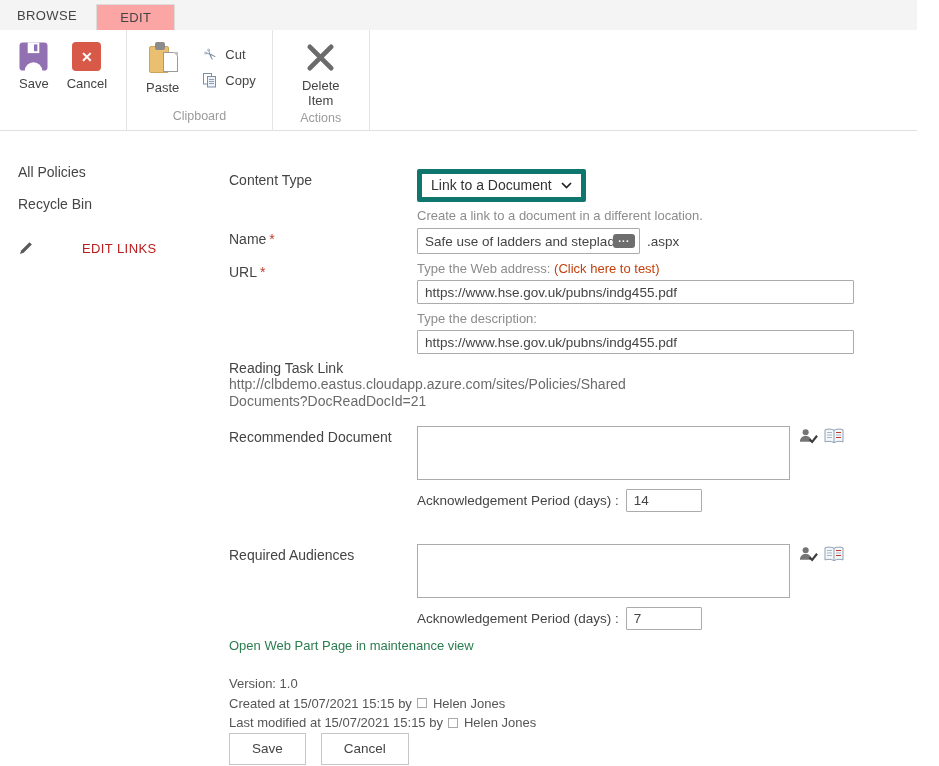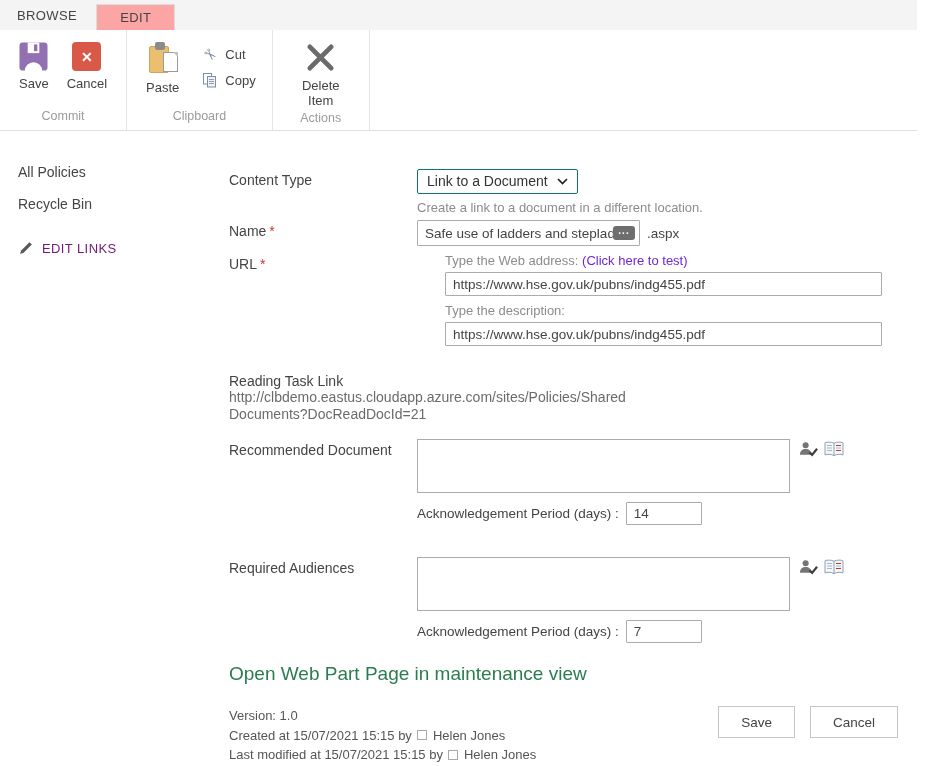--- a/index.html
+++ b/index.html
@@ -110,34 +110,35 @@
   .main { display: flex; }
   .sidebar {
     width: 229px; flex-shrink: 0;
     padding: 33px 0 0 18px;
     font-size: 14px;
   }
   .nav-item { margin-bottom: 16px; color: #444; cursor: pointer; }
   .edit-links {
     margin-top: 29px;
     display: flex; align-items: center;
-    font-size: 13px; color: #701a75; letter-spacing: 0.4px;
+    font-size: 13px; color: #b91c1c; letter-spacing: 0.4px;
     cursor: pointer;
+    gap: 40px;
   }
   .edit-links .pencil { margin-right: 9px; display: inline-flex; }
 
   .content { flex: 1; padding: 38px 19px 0 0; font-size: 14px; }
 
   .form-row { display: flex; margin-bottom: 15px; }
   .form-label { width: 188px; flex-shrink: 0; color: #444; padding-top: 3px; }
   .req { color: #c0392b; margin-left: 3px; }
 
   .selectbox {
     display: inline-flex; align-items: center;
-    border: 1px solid #0f766e; border-radius: 2px;
+    border: 5px solid #0f766e; border-radius: 2px;
     padding: 3px 9px 4px 9px;
     font-size: 14px; color: #333;
     cursor: pointer; background: #fff;
   }
   .selectbox .chev { margin-left: 9px; display: inline-flex; }
   .help-text { color: #8c8c8c; font-size: 13px; margin-top: 6px; }
 
   input[type="text"] {
     font-family: "Liberation Sans", sans-serif;
     font-size: 13.5px; color: #444;
@@ -152,21 +153,21 @@
     width: 22px; height: 14px;
     background: #6e6e6e; border-radius: 3px;
     color: #fff; font-size: 10px; font-weight: bold;
     letter-spacing: 1px; line-height: 9px; text-align: center;
     cursor: pointer;
   }
   .suffix { margin-left: 7px; color: #444; font-size: 13.5px; }
   .name-row-inner { display: flex; align-items: center; }
 
   .url-sub { font-size: 13px; color: #8c8c8c; }
-  .url-sub .green-link { color: #6d28d9; cursor: pointer; }
+  .url-sub .green-link { color: #c2410c; cursor: pointer; }
   .url-input { width: 437px; height: 24px; margin-top: 4px; }
   .url-desc-label { margin-top: 7px; }
 
   .reading-value { color: #6b6b6b; max-width: 424px; line-height: 1.22; word-wrap: break-word; }
 
   .aud-wrap { display: flex; align-items: flex-start; }
   .aud-box {
     width: 373px; height: 54px;
     border: 1px solid #ababab;
     resize: none;
@@ -175,22 +176,22 @@
   .aud-icons { display: flex; align-items: flex-start; margin-left: 9px; margin-top: 2px; }
   .aud-icons .aic { margin-right: 6px; cursor: pointer; display: inline-flex; }
 
   .ack-row { display: flex; align-items: center; margin-top: 9px; font-size: 13.5px; color: #444; }
   .ack-input { width: 76px; height: 23px; margin-left: 7px; }
 
   .row-gap-lg { margin-bottom: 32px; }
 
   
   .maint { margin-top: 19px; font-size: 13.5px; color: #444; }
-  .maint-link { margin-top: 20px; font-size: 19px; color: #2a7d4f; cursor: pointer; }
-  .footer-bottom { display: flex; justify-content: space-between; margin-top: 21px; }
+  .maint-link { margin-top: 8px; font-size: 13px; color: #2a7d4f; cursor: pointer; }
+  .footer-bottom { display: flex; justify-content: space-between; margin-top: 21px; flex-direction: column; }
   .version-block { font-size: 13px; color: #555; line-height: 1.5; }
   .meta-line { display: flex; align-items: center; }
   .presence {
     display: inline-block; width: 10px; height: 10px;
     border: 1px solid #a9a9a9; background: #fff;
     margin: 0 6px 0 5px;
   }
   .btn-row { display: flex; }
   .btn {
     min-width: 74px; height: 32px;
@@ -223,21 +224,20 @@
             <rect x="15.5" y="2.5" width="3.5" height="7" fill="#9271b2"></rect>
             <path d="M6 30 A 9 9 0 0 1 24 30 Z" fill="#fff"></path>
           </svg>
           <span class="blabel">Save</span>
         </div>
         <div class="big-btn">
           <span class="icon-cancel">✕</span>
           <span class="blabel">Cancel</span>
         </div>
       </div>
-      <div class="group-label">Commit</div>
     </div>
 
     <div class="ribbon-group">
       <div class="group-body">
         <div class="big-btn">
           <span class="icon-paste">
             <span class="board"></span>
               <span class="clip"></span>
               <span class="paper"></span>
           </span>
@@ -318,21 +318,21 @@
         </div>
         <div class="form-control name-row-inner">
           <span class="name-wrap">
             <input type="text" class="name-input" value="Safe use of ladders and stepladders" style="">
             <span class="ellipsis-btn">...</span>
           </span>
           <span class="suffix">.aspx</span>
         </div>
       </div>
 
-      <div class="form-row" style="margin-bottom:24px;gap:28px;">
+      <div class="form-row" style="margin-bottom:3px;">
         <div class="form-label">
           <span>URL</span><span class="req">*</span>
         </div>
         <div class="form-control">
           <div class="url-sub">
             <span>Type the Web address:</span>
             <span class="green-link">(Click here to test)</span>
           </div>
           <input type="text" class="url-input" value="https://www.hse.gov.uk/pubns/indg455.pdf" style="">
           <div class="url-sub url-desc-label">Type the description:</div>

